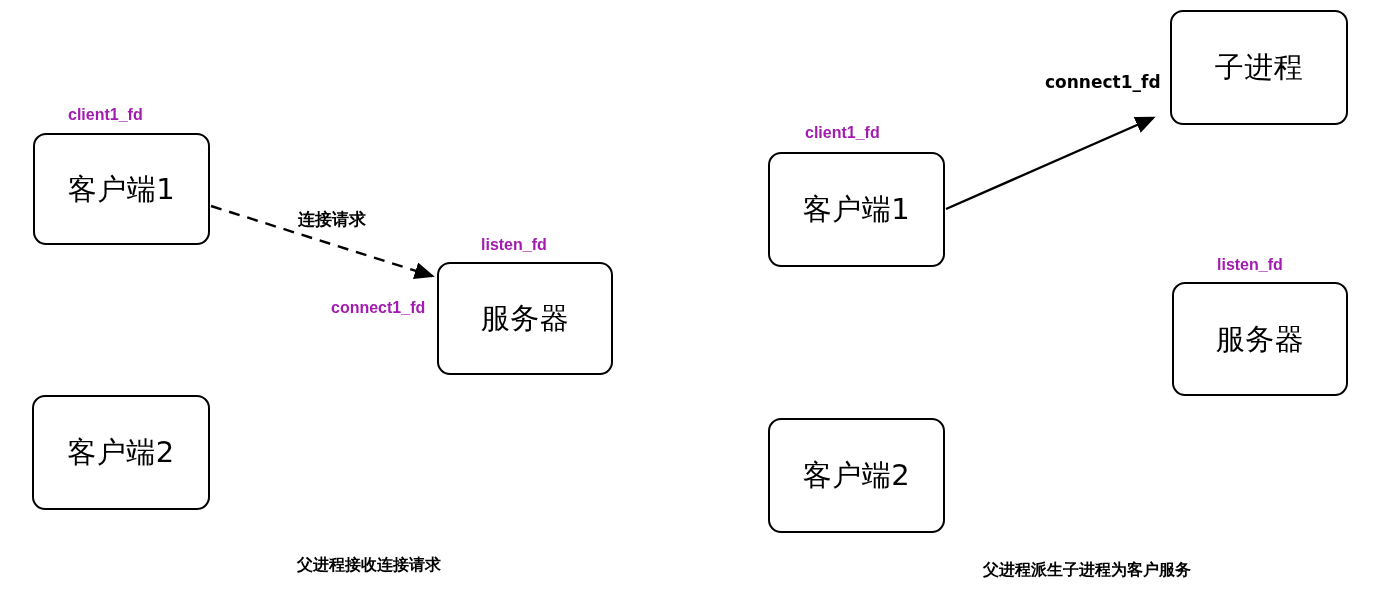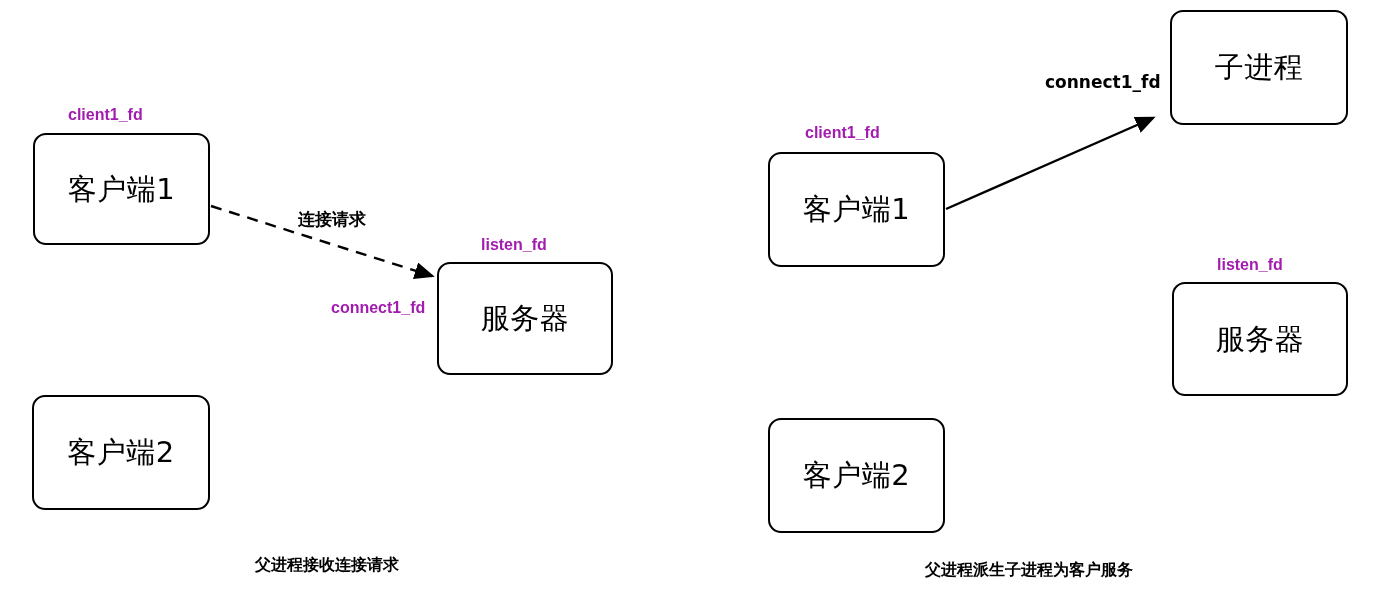--- a/index.html
+++ b/index.html
@@ -62,21 +62,21 @@
   }
 
   .caption {
     position: absolute;
     font-family: "DejaVu Sans", "Liberation Sans", sans-serif;
     font-size: 16px;
     font-weight: bold;
     line-height: 1;
     color: #000000;
     white-space: nowrap;
-    text-align: left;
+    text-align: right;
   }
 </style>
 </head>
 <body>
 
 <svg id="canvas" viewBox="0 0 1398 598" xmlns="http://www.w3.org/2000/svg">
   <defs>
     <marker id="arrow-left" markerWidth="9" markerHeight="9" refX="7.2" refY="3.6" orient="auto" markerUnits="strokeWidth">
       <path d="M0,0 L8.4,3.6 L0,7.2 z" fill="#000000"></path>
     </marker>

